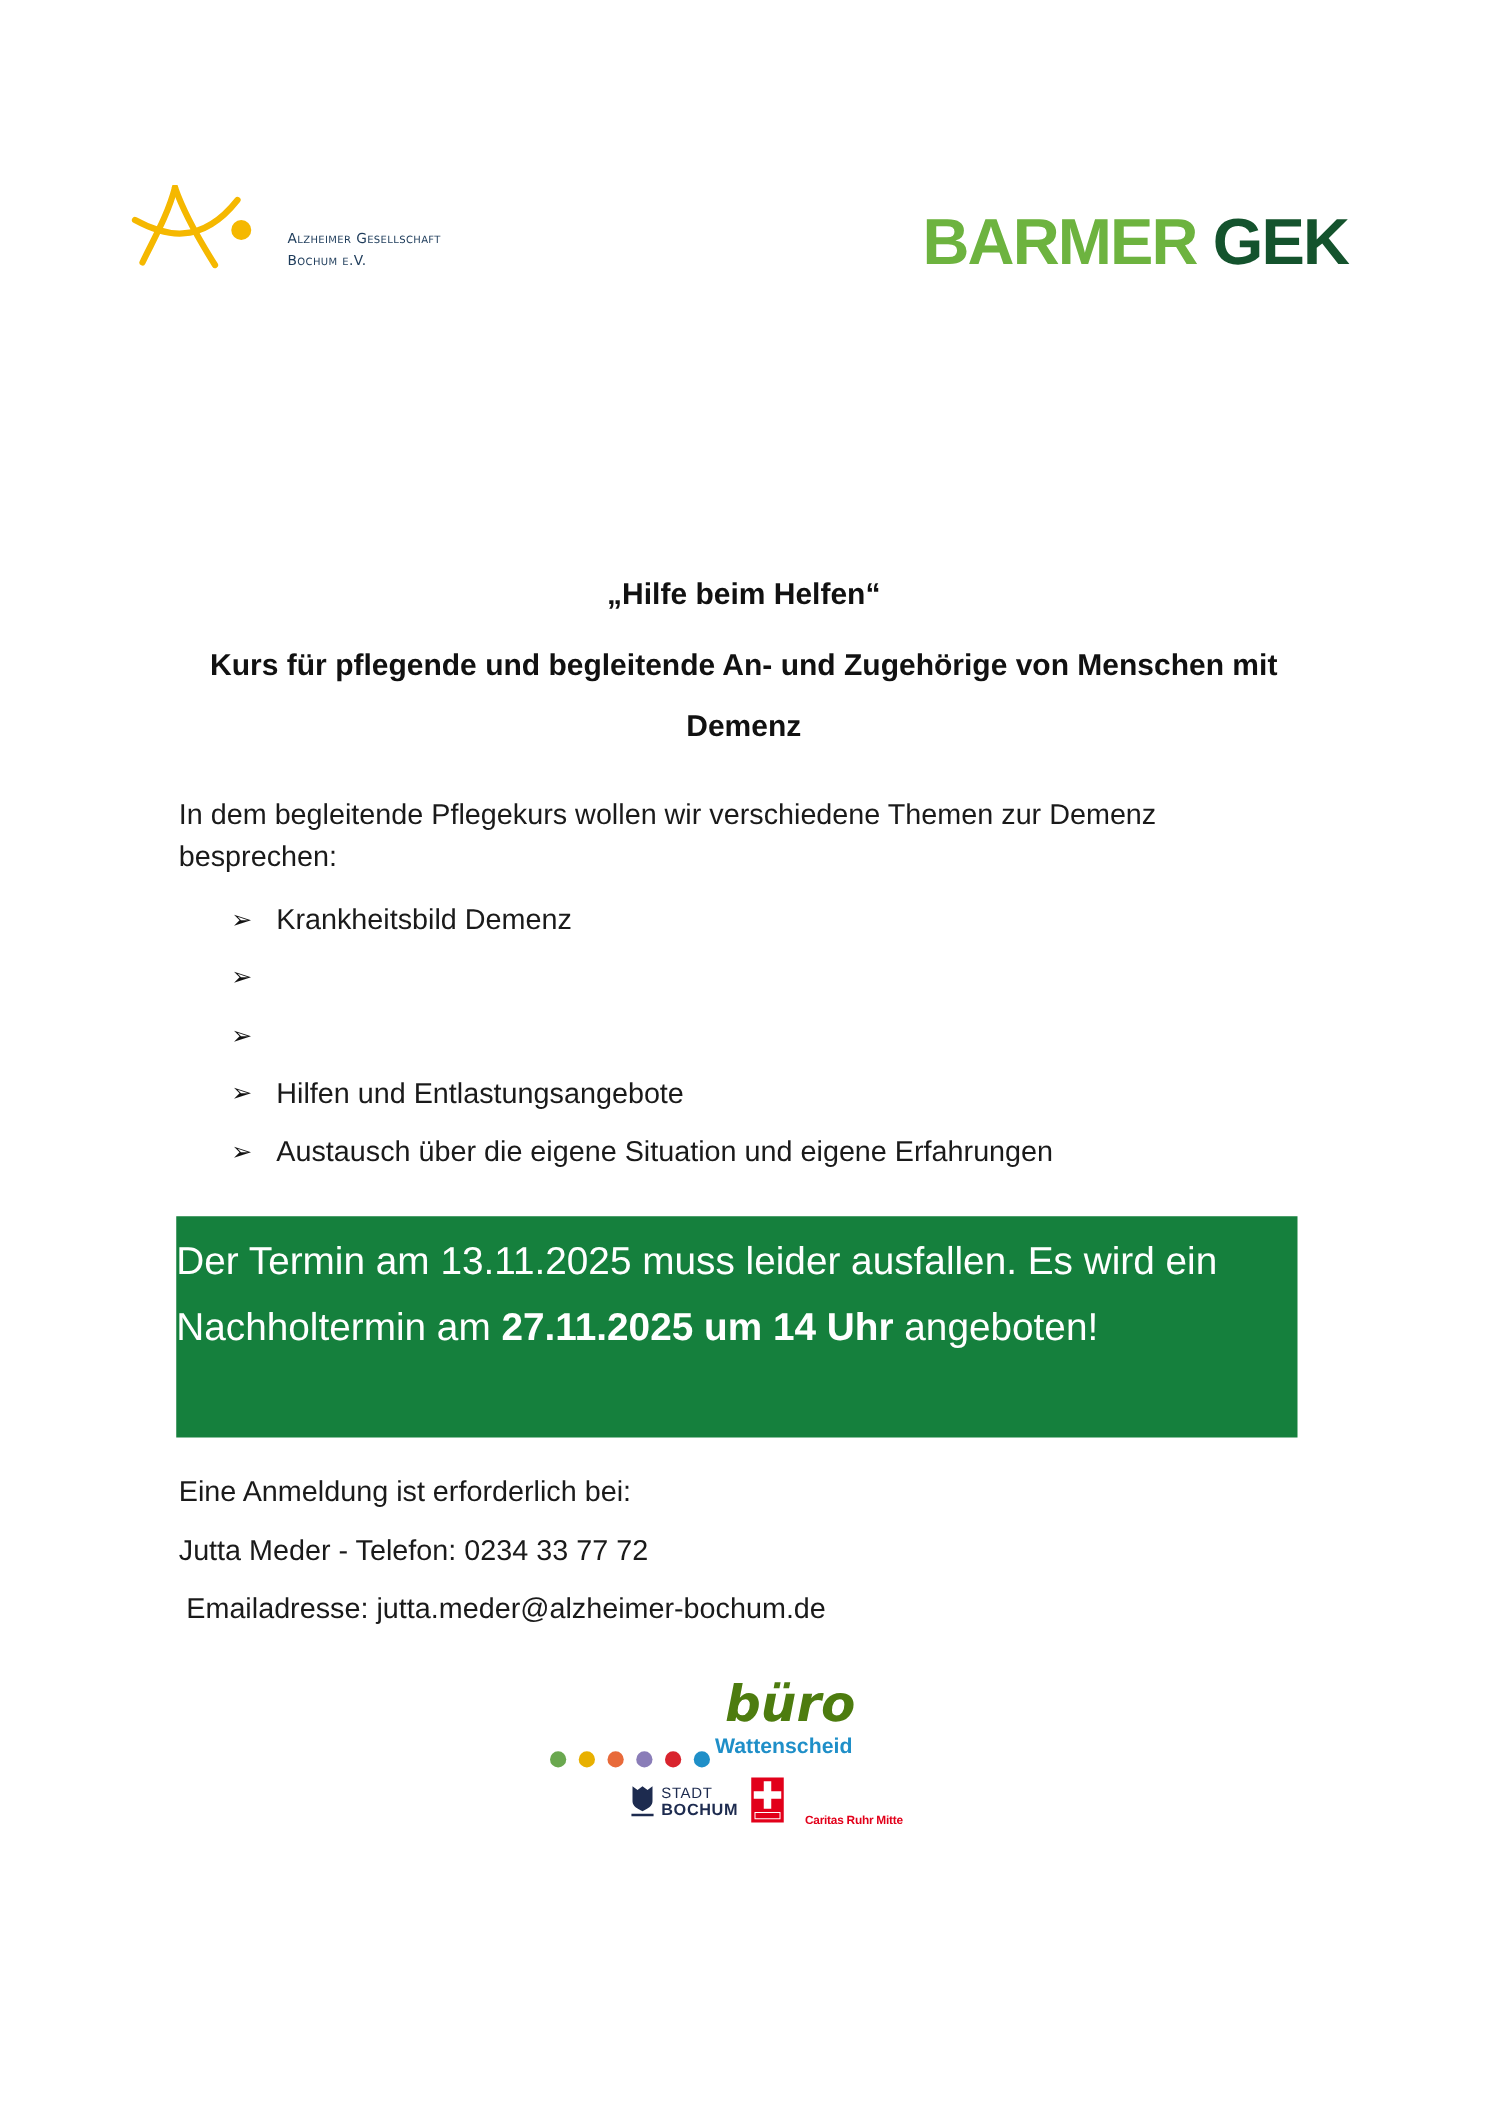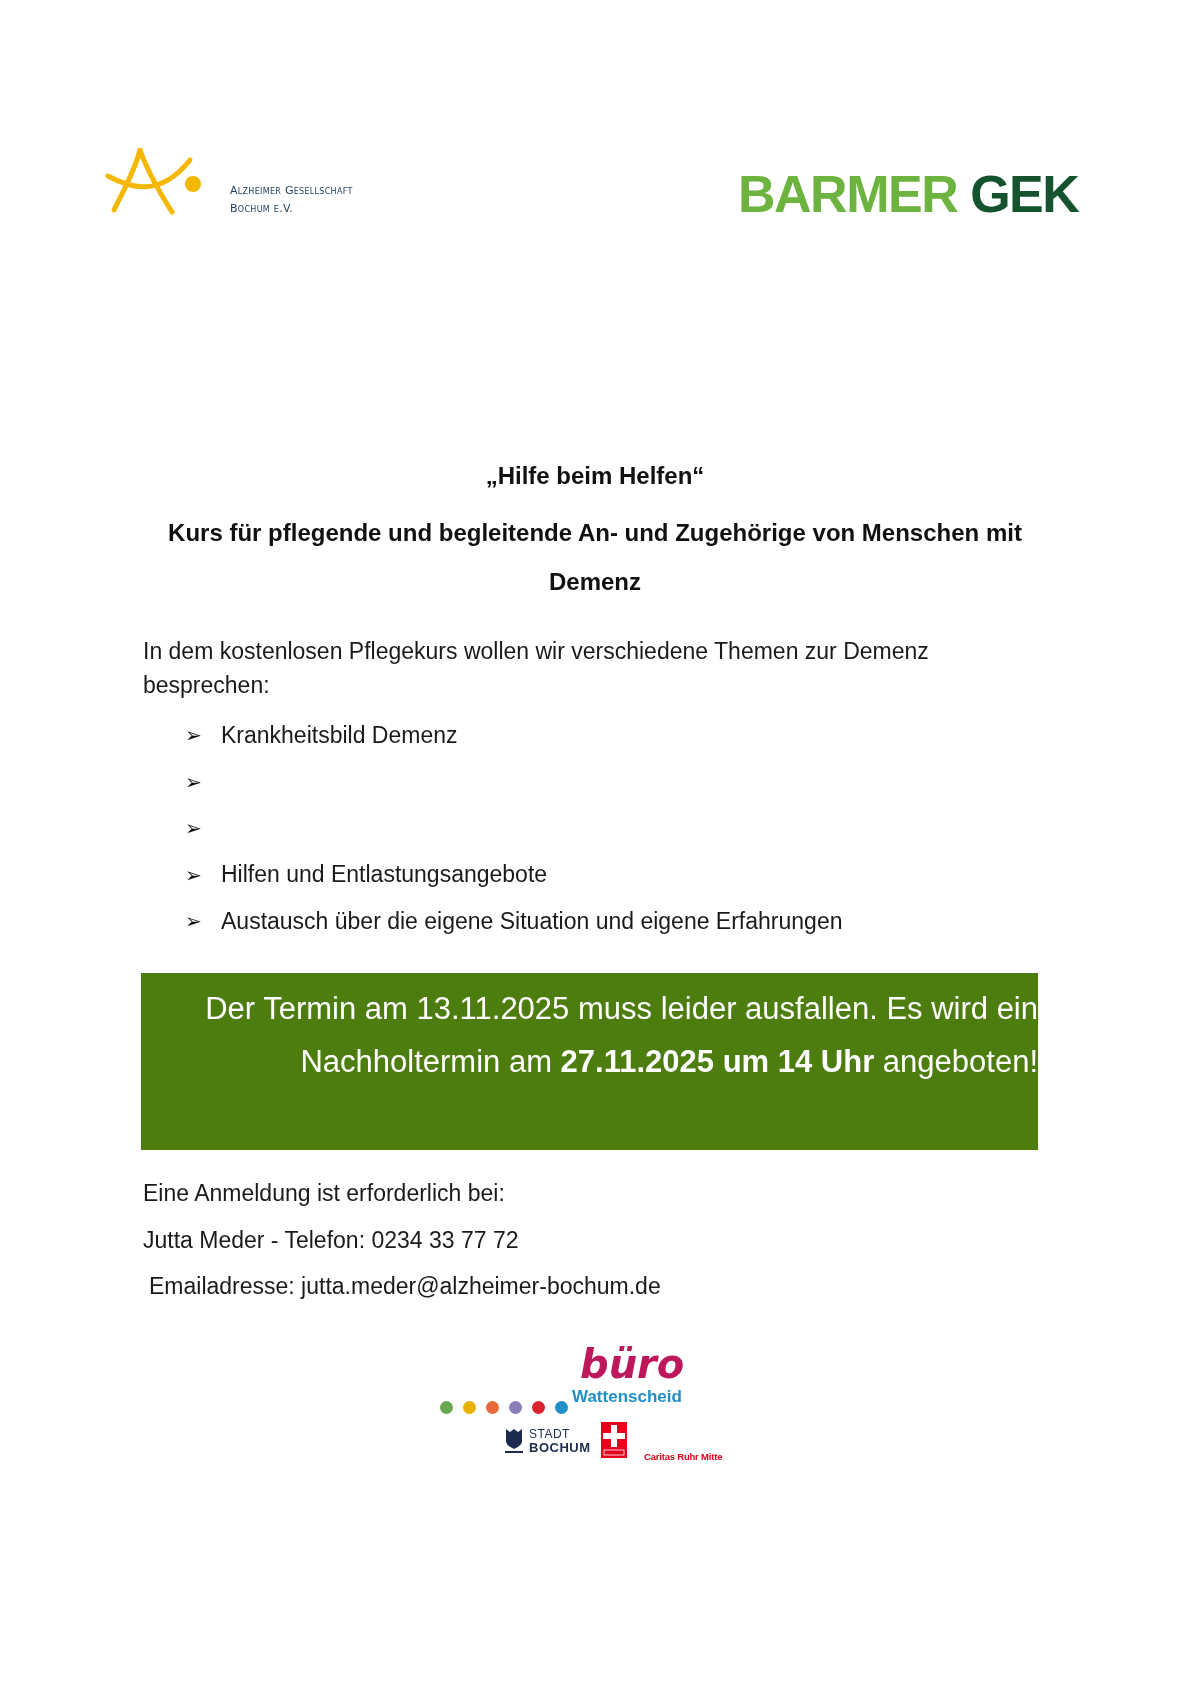--- a/index.html
+++ b/index.html
@@ -29,36 +29,36 @@
     
     .intro { position: absolute; left: 143px; top: 634px; width: 850px;
              font-size: 23px; line-height: 34px; color: #1a1a1a; }
     .topics { position: absolute; left: 185px; top: 712px; margin: 0; padding: 0; list-style: none; }
     .topics li { display: flex; align-items: center; height: 46.5px; font-size: 23px; color: #1a1a1a; }
     .topics .bullet { width: 36px; display: inline-block; font-size: 20px; color: #111; }
     .topics .label { white-space: nowrap; }
 
     
     .notice { position: absolute; left: 141px; top: 973px; width: 897px; height: 177px;
-              background: #4d7c0f; color: #ffffff; text-align: right;
+              background: #15803d; color: #ffffff; text-align: left;
               font-family: "Liberation Sans", "DejaVu Sans", sans-serif;
               font-size: 31px; line-height: 52.5px; padding-top: 10px; box-sizing: border-box; }
     .notice b { font-weight: bold; }
 
     
     .contact { position: absolute; left: 143px; top: 1176px; font-size: 23px; color: #1a1a1a; }
     .contact div { height: 46.5px; line-height: 34px; white-space: nowrap; }
     .contact .indent { padding-left: 6px; }
 
     
     .logo-senioren { position: absolute; left: 360px; top: 1345px; width: 360px; height: 130px; }
     .sen-script { position: absolute; left: 0; top: 0; font-family: "DejaVu Serif", serif;
                   font-style: italic; font-size: 48px; color: #1f8fc8; letter-spacing: -1px; }
     .sen-buero { position: absolute; left: 220px; top: -4px; font-family: "DejaVu Sans", sans-serif;
-                 font-weight: bold; font-style: italic; font-size: 40px; color: #be185d; text-align: center; }
+                 font-weight: bold; font-style: italic; font-size: 40px; color: #4d7c0f; text-align: center; }
     .sen-watt { position: absolute; left: 212px; top: 42px; font-family: "Liberation Sans", sans-serif;
                 font-weight: bold; font-size: 17px; color: #1f8fc8; }
     .dots { position: absolute; left: 80px; top: 56px; display: flex; gap: 10px; }
     .dots span { width: 13px; height: 13px; border-radius: 50%; display: inline-block; }
 
     .stadt { position: absolute; left: 505px; top: 1428px; display: flex; align-items: center; }
     .stadt-txt { margin-left: 6px; color: #1d2b4f; font-family: "Liberation Sans", sans-serif;
                  line-height: 13px; }
     .stadt-txt .s1 { font-size: 12px; letter-spacing: 0.5px; }
     .stadt-txt .s2 { font-size: 13px; font-weight: bold; letter-spacing: 0.5px; }
@@ -83,21 +83,21 @@
 </div>
 
 <div class="logo-barmer">
   <span class="barmer-a">BARMER</span>
   <span class="barmer-b">GEK</span>
 </div>
 
 <div class="title title-1">„Hilfe beim Helfen“</div>
 <div class="title title-2">Kurs für pflegende und begleitende An- und Zugehörige von Menschen mit Demenz</div>
 
-<div class="intro">In dem kostenlosen Pflegekurs wollen wir verschiedene Themen zur Demenz besprechen:</div>
+<div class="intro">In dem begleitende Pflegekurs wollen wir verschiedene Themen zur Demenz besprechen:</div>
 
 <ul class="topics">
   <li>
     <span class="bullet">➢</span>
     <span class="label">Krankheitsbild Demenz</span>
   </li>
   <li>
     <span class="bullet">➢</span>
   </li>
   <li>

